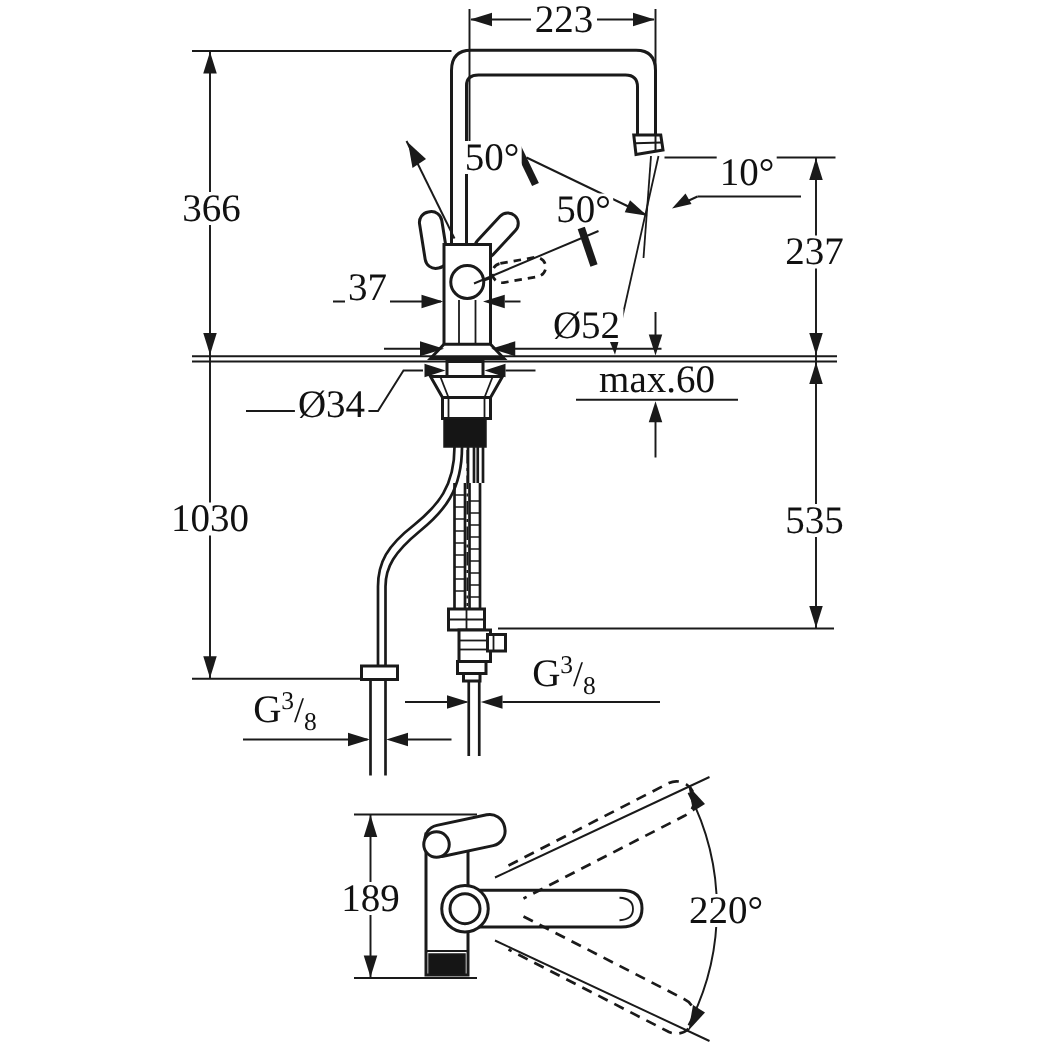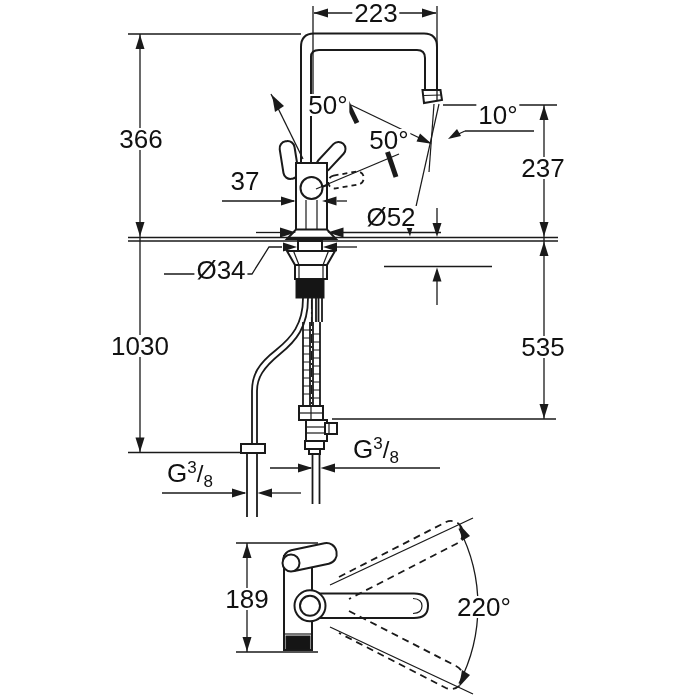--- a/index.html
+++ b/index.html
@@ -1,17 +1,17 @@
 <!DOCTYPE html>
 <html><head>
 <meta charset="utf-8">
 <style>
   html,body{margin:0;padding:0;background:#fff;}
   #canvas{position:relative;width:700px;height:700px;background:#fff;overflow:hidden;
-          font-family:Liberation Sans, sans-serif;}
+          font-family:Liberation Serif, serif;}
   #drawing{position:absolute;left:0;top:0;}
   .o2{stroke:#1a1a1a;stroke-width:2;fill:#fff;}
   .o2n{stroke:#1a1a1a;stroke-width:2;fill:none;}
   .thin{stroke:#1a1a1a;stroke-width:1.2;fill:none;}
   .hose{stroke:#1a1a1a;stroke-width:1.8;fill:none;}
   .dim{stroke:#1a1a1a;stroke-width:1.3;fill:none;}
   .bold{stroke:#1a1a1a;stroke-width:5;fill:none;}
   .dashC{stroke:#1a1a1a;stroke-width:1.8;fill:none;stroke-dasharray:5 4;}
   .dash{stroke:#1a1a1a;stroke-width:1.8;fill:none;stroke-dasharray:7 5;}
   .dashdot{stroke:#1a1a1a;stroke-width:1.1;fill:none;stroke-dasharray:9 3 2 3;}
@@ -216,27 +216,28 @@
     <line class="dim" x1="330" y1="585" x2="473" y2="518"></line>
     <line class="dim" x1="330" y1="627" x2="473" y2="694"></line>
     <path class="dim" d="M459,528.5 A168,168 0 0 1 459,683.5"></path>
     <polygon class="arr" points="459,524 470,536 462,541"></polygon>
     <polygon class="arr" points="459,687 470,675 462,670"></polygon>
   </g>
 </svg>
 
 <div class="lbl" style="left:376px;top:13px">223</div>
 <div class="lbl" style="left:141px;top:139px">366</div>
-<div class="lbl" style="left:245px;top:181px">37</div>
+<div class="lbl" style="left:245px;top:192px">37</div>
 <div class="lbl" style="left:328px;top:105px">50°</div>
 <div class="lbl" style="left:389px;top:140px">50°</div>
 <div class="lbl" style="left:498px;top:115px">10°</div>
 <div class="lbl" style="left:543px;top:168px">237</div>
 <div class="lbl" style="left:391px;top:217px">Ø52</div>
 <div class="lbl" style="left:221px;top:270px">Ø34</div>
+<div class="lbl" style="left:438px;top:253px">max.60</div>
 <div class="lbl" style="left:543px;top:347px">535</div>
 <div class="lbl" style="left:140px;top:346px">1030</div>
 
 <div class="lbl g38" style="left:190px;top:475px">
   <span>G</span><span class="sup">3</span><span class="slash">/</span><span class="sub8">8</span>
 </div>
 <div class="lbl g38" style="left:376px;top:451px">
   <span>G</span><span class="sup">3</span><span class="slash">/</span><span class="sub8">8</span>
 </div>
 

